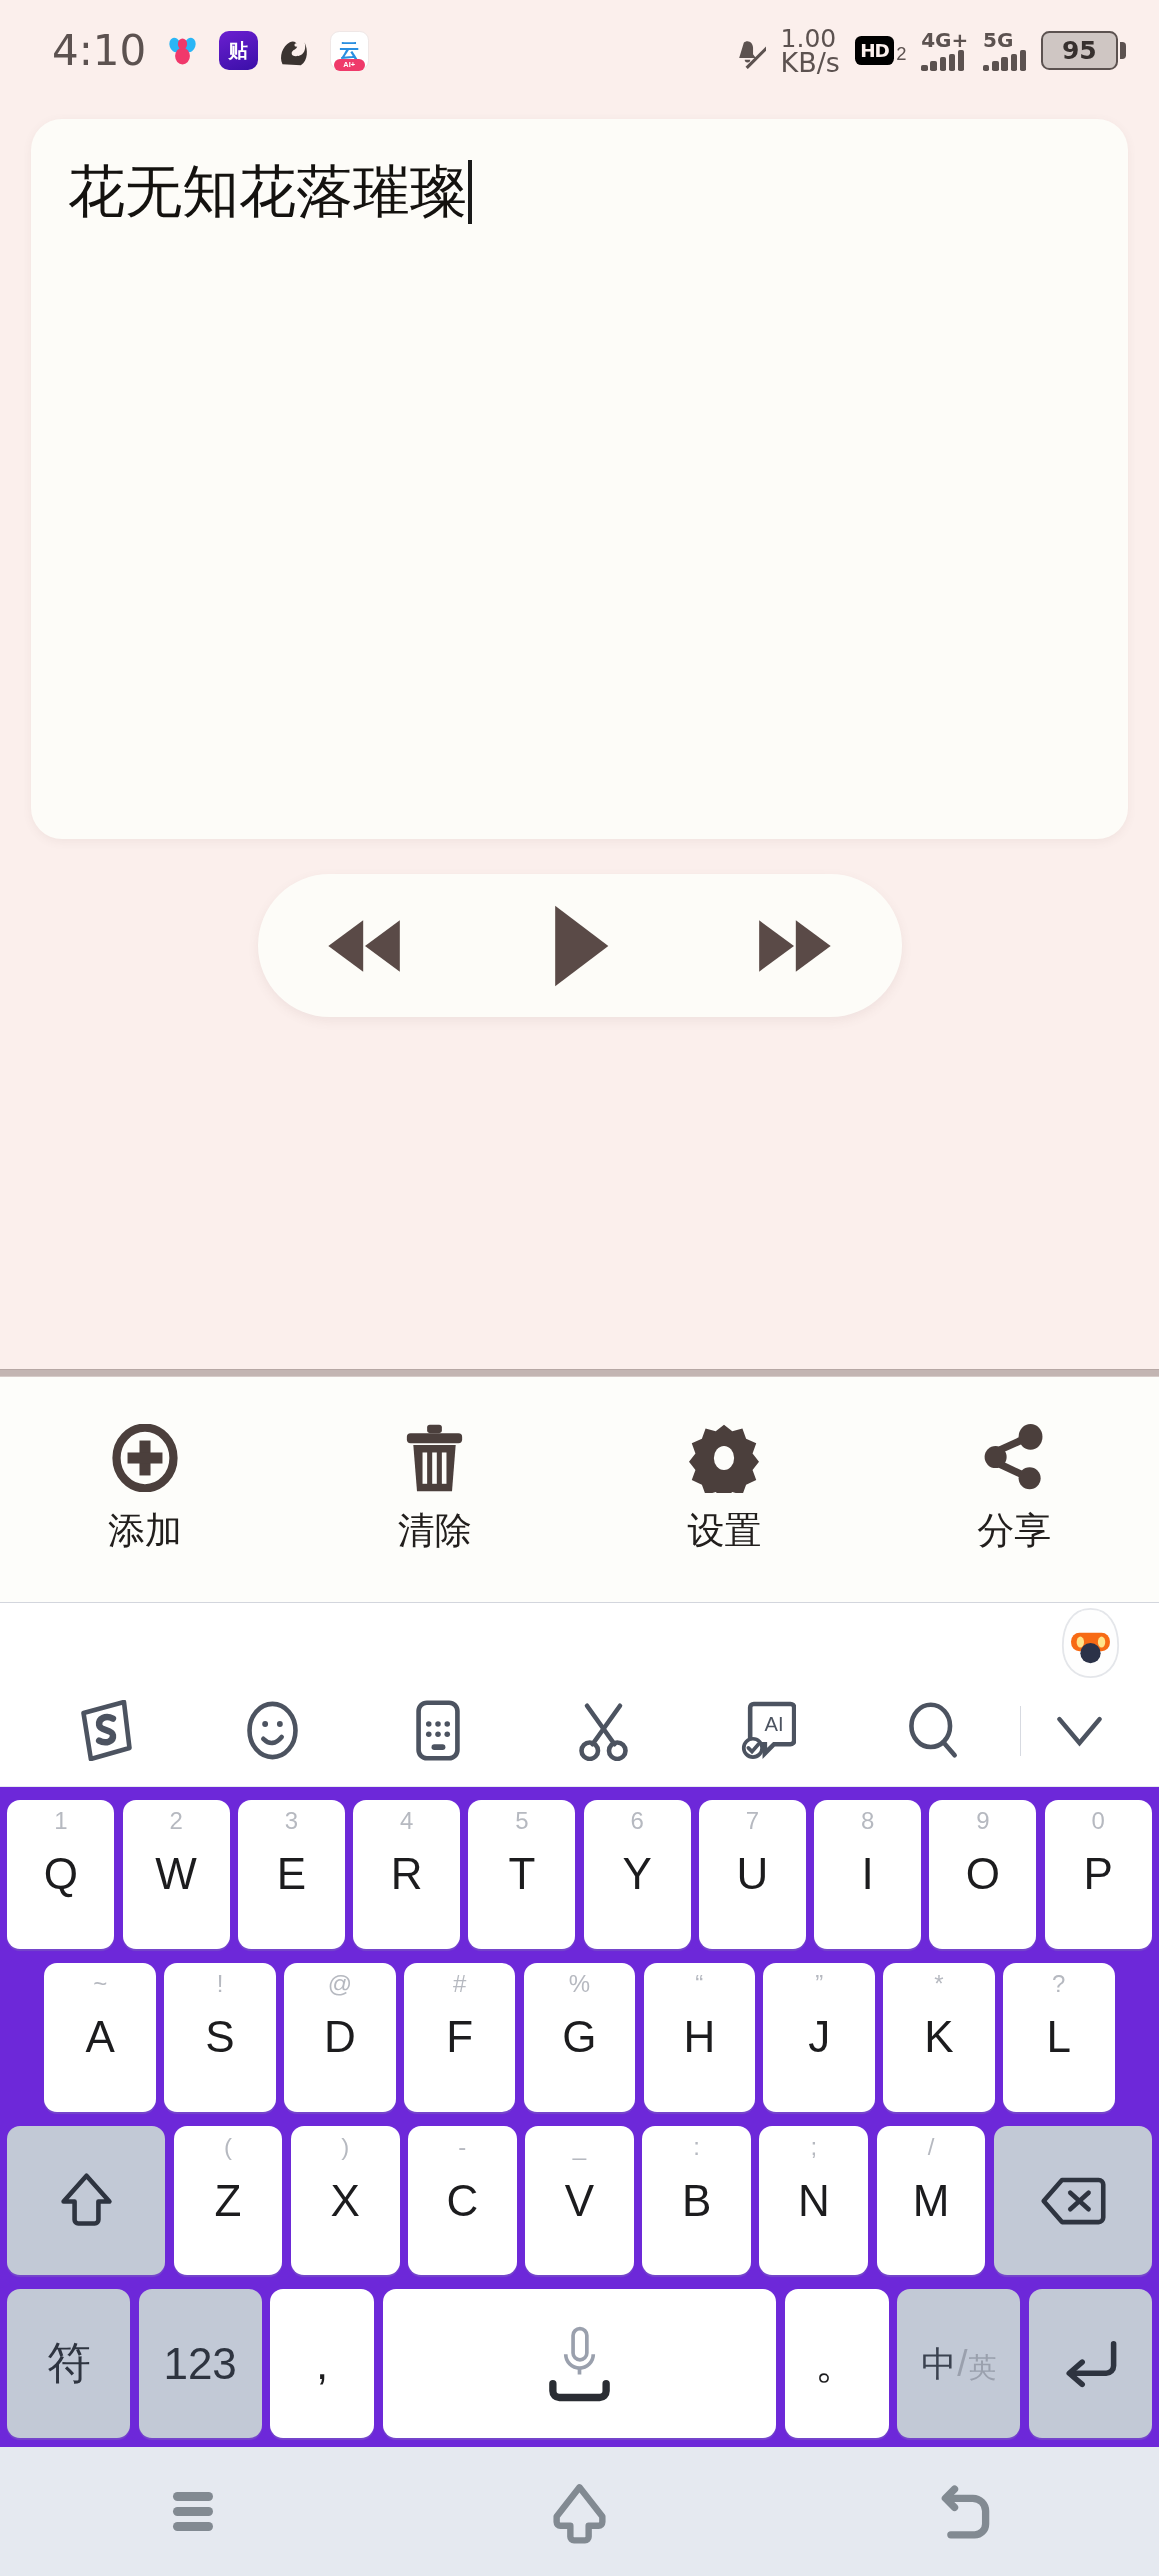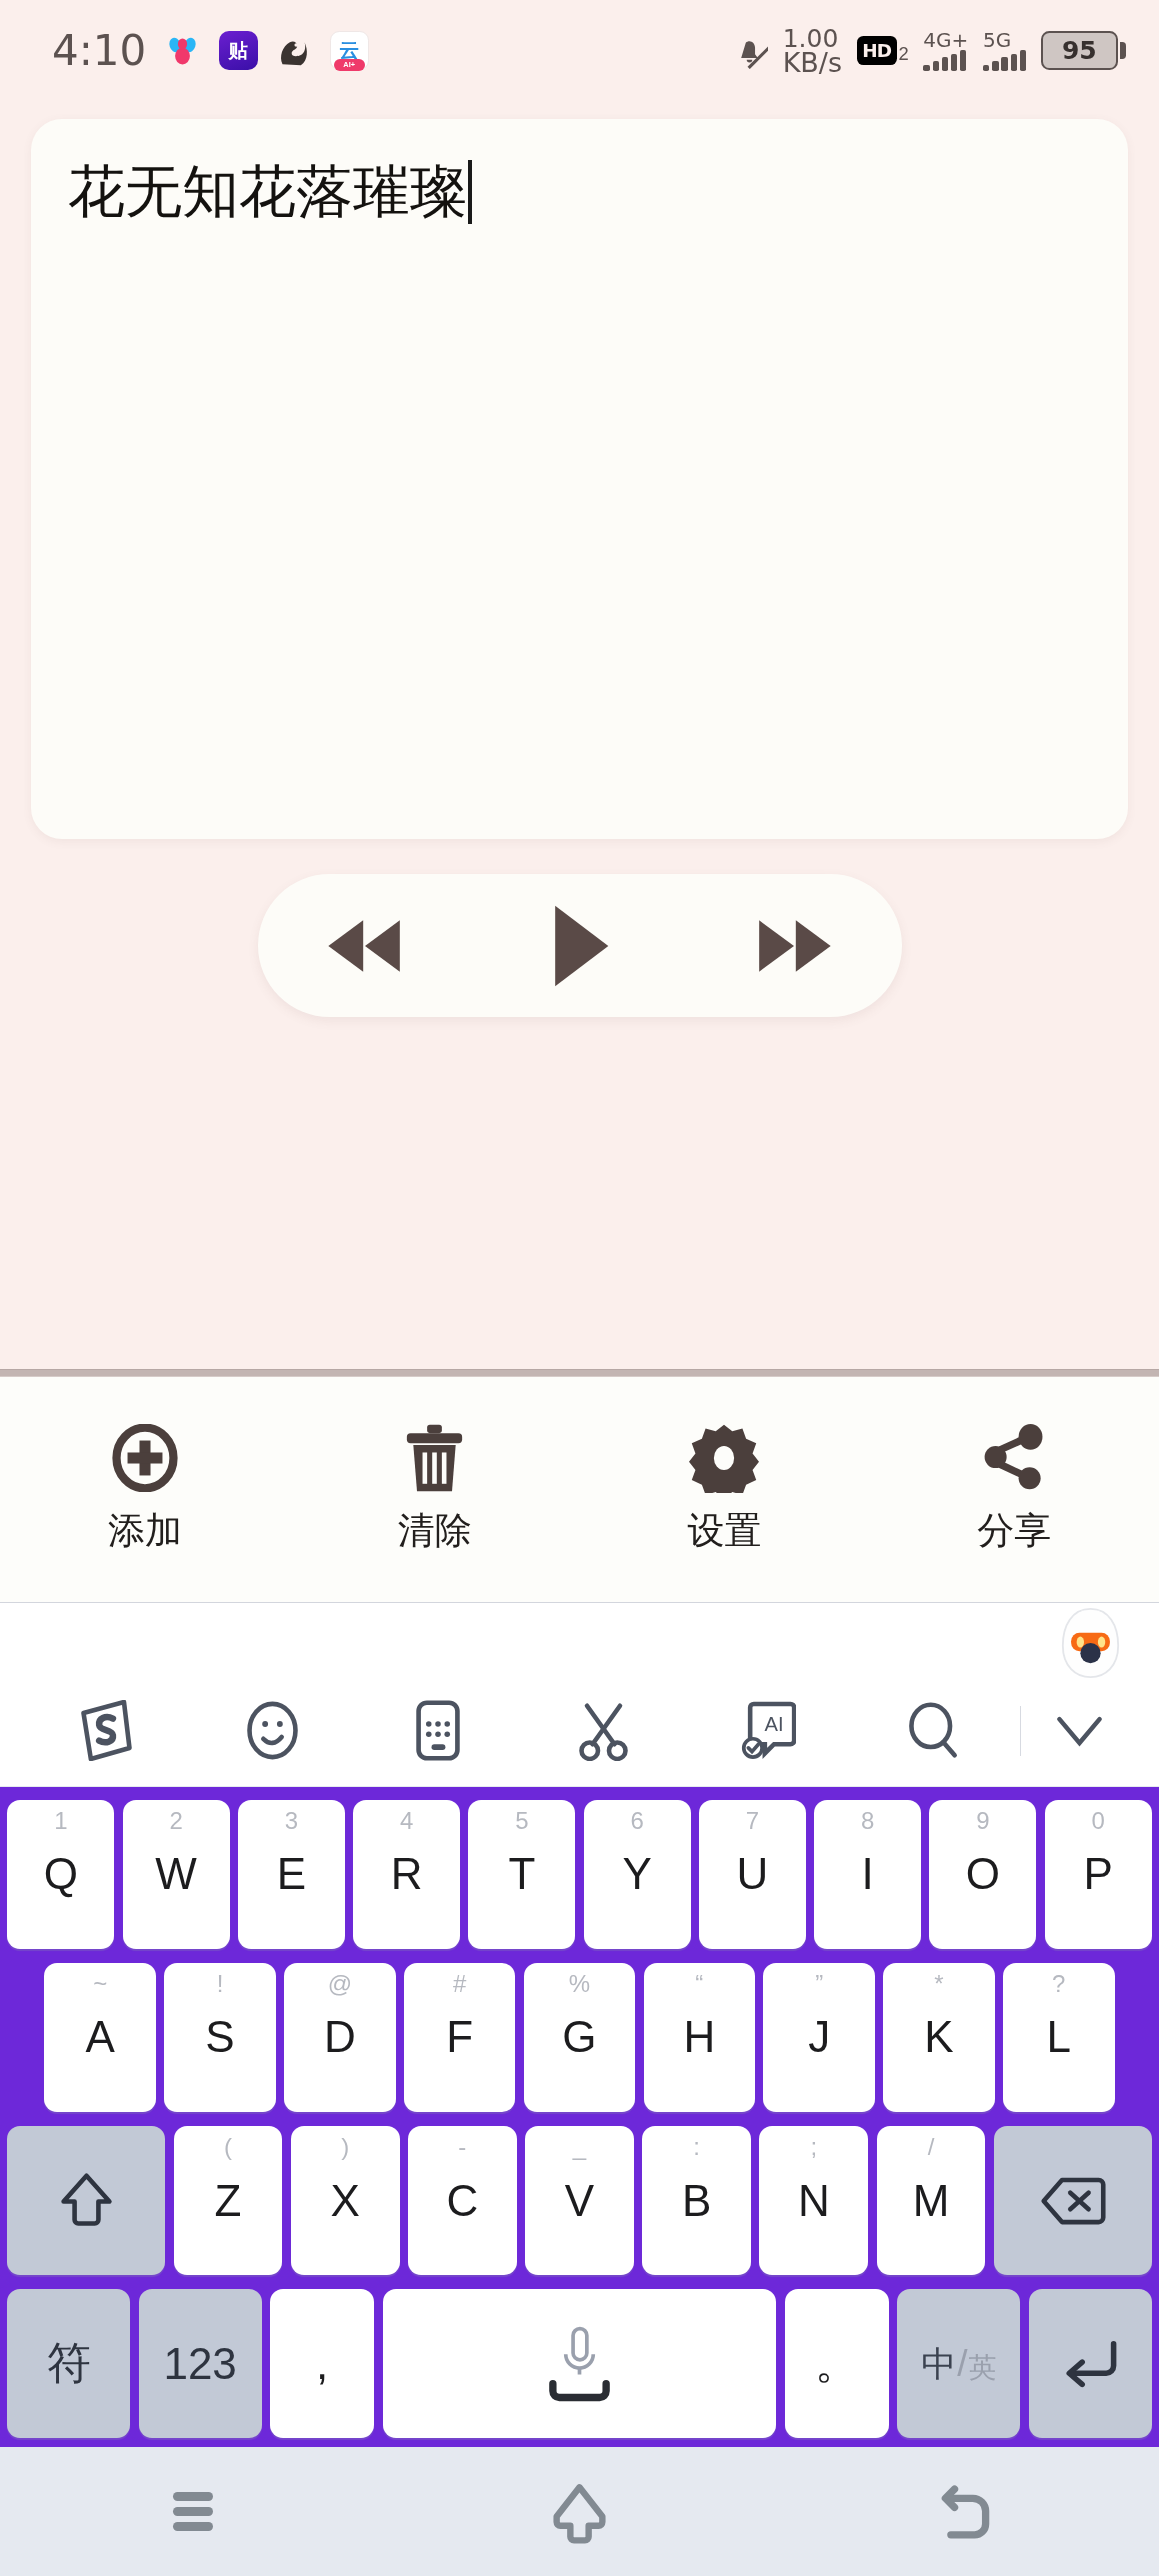--- a/index.html
+++ b/index.html
@@ -50,21 +50,21 @@
   .sb-net { font-size: 23px; line-height: 24px; color: #5c5250;
             text-align: left; font-family: "DejaVu Sans", sans-serif; }
   .sb-net b { font-weight: normal; display:block; font-size:25px;}
   .sb-net i { font-style: normal; display:block; font-size:27px;}
   .hd2 { display:flex; align-items:flex-end; gap:1.8px; }
   .hd2-box { background:#000000; color:#fbefec; font-size:18.4px;
              font-weight:bold; border-radius:6.4px; padding:3.7px 5.5px;
              font-family:"DejaVu Sans",sans-serif; letter-spacing:-0.9px;}
   .hd2-sub { font-size:18.4px; color:#5c5250; }
   .signal { display:flex; flex-direction:column; align-items:flex-start; }
-  .signal .lbl { font-size:20px; font-weight:normal; color:#5c5250;
+  .signal .lbl { font-size:20px; font-weight:bold; color:#5c5250;
                  font-family:"DejaVu Sans",sans-serif; line-height:20px;}
   .bars { display:flex; align-items:flex-end; gap:2.8px; height:20px; margin-top:1.8px;}
   .bars span { width:6.4px; background:#5c5250; border-radius:1.8px; }
   .bars span:nth-child(1){height:6.4px}
   .bars span:nth-child(2){height:10px}
   .bars span:nth-child(3){height:14px}
   .bars span:nth-child(4){height:17.5px}
   .bars span:nth-child(5){height:21px}
   .battery { display:flex; align-items:center; }
   .battery .shell { border:2.8px solid #5c5250; border-radius:8.3px;

